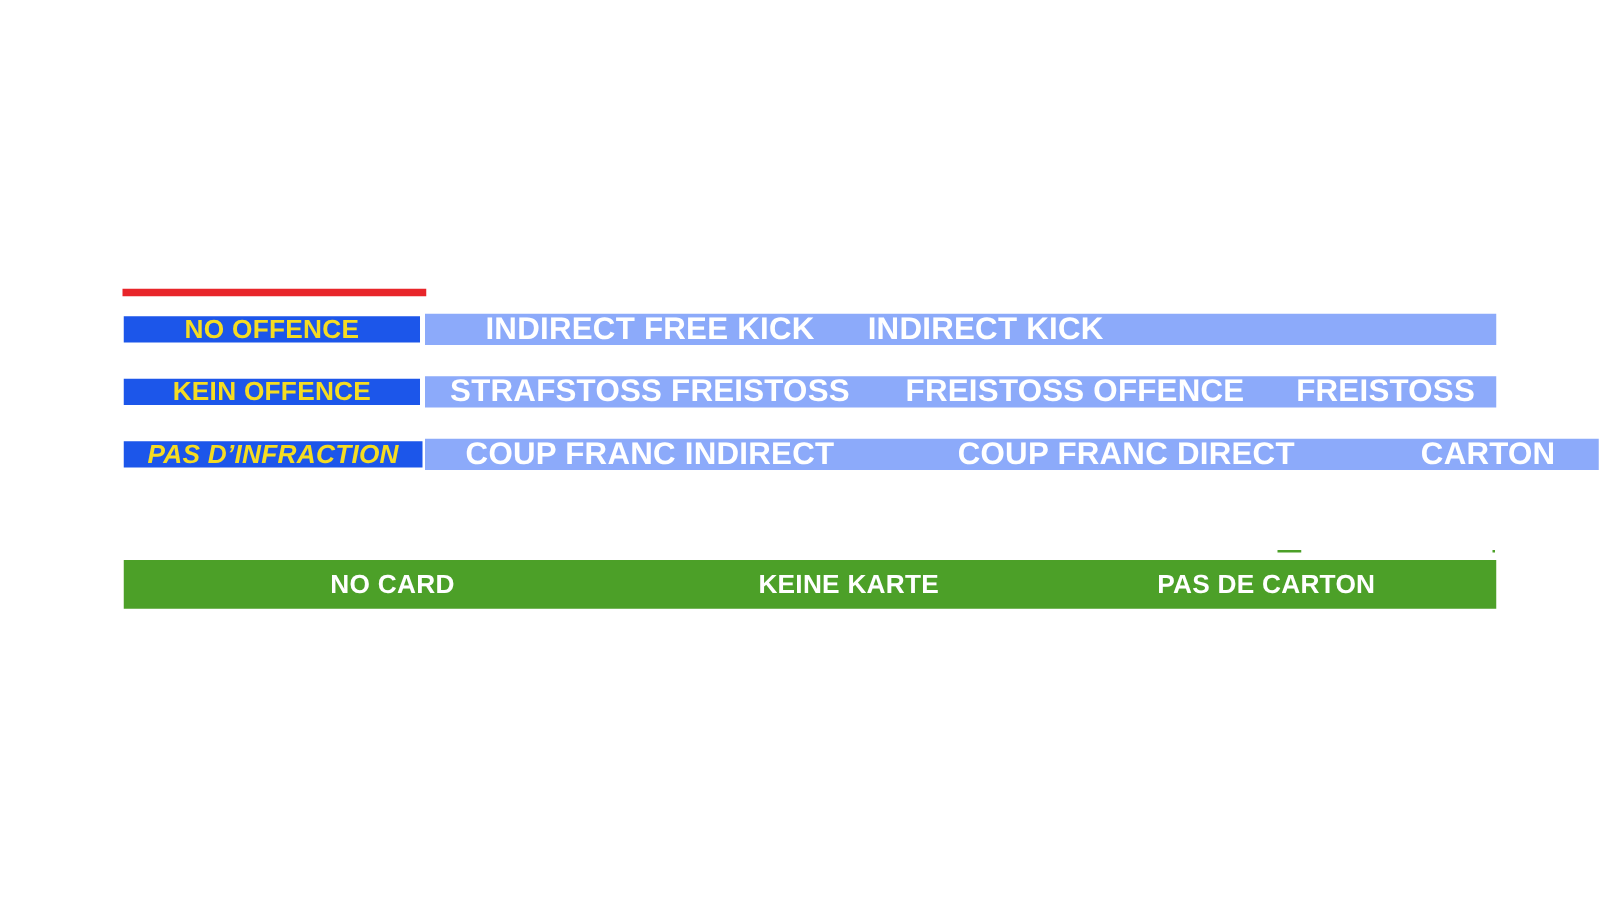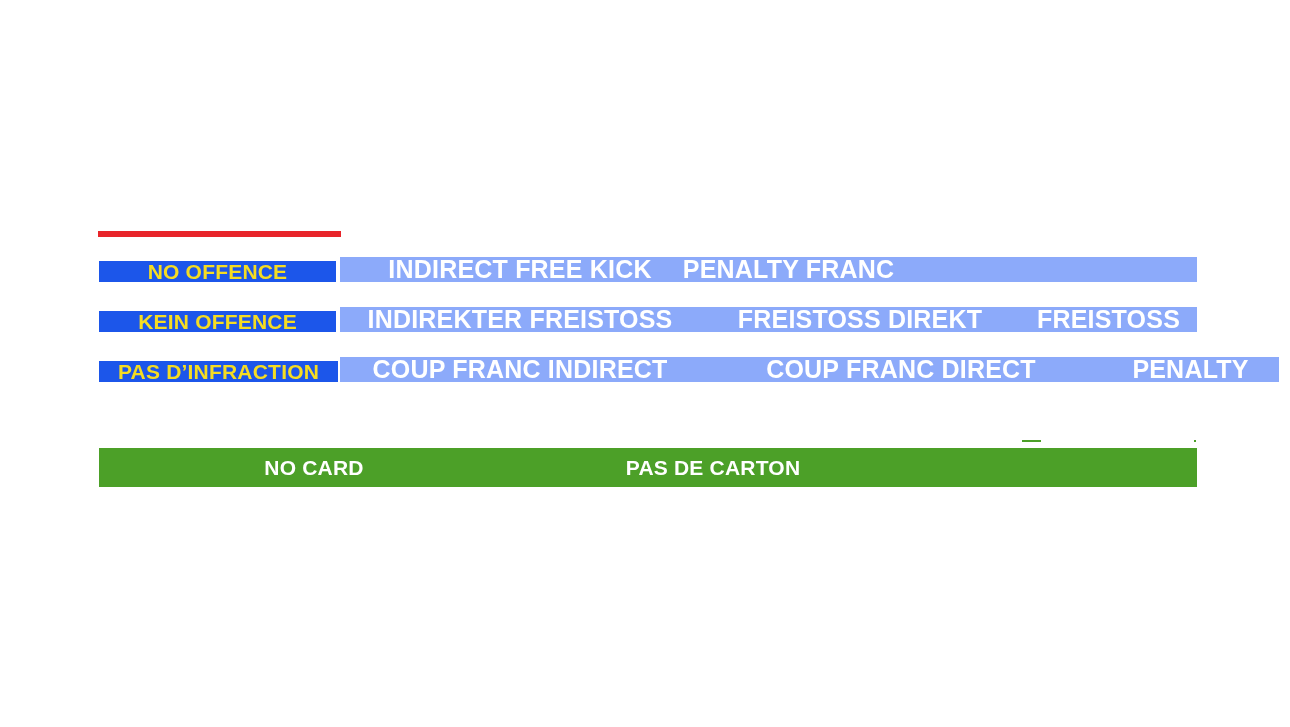--- a/index.html
+++ b/index.html
@@ -38,37 +38,38 @@
     top: 0;
     width: 1290px;
     height: 727px;
   }
   .offence-row {
     position: absolute;
     left: 99px;
     width: 1098px;
     height: 37px;
     display: flex;
-    align-items: flex-end;
+    align-items: center;
   }
   .row-1 { top: 245px; }
   .row-2 { top: 295px; }
   .row-3 { top: 345px; }
 
   .label-box {
     width: 237px;
     background: #1C56EA;
     display: flex;
     align-items: center;
     justify-content: center;
     box-sizing: border-box;
     flex: 0 0 auto;
   }
   .row-3 .label-box {
     width: 239px;
+    font-style: italic;
   }
   .label-box .label-text {
     color: #F5DC22;
     font-size: 21px;
     font-weight: 600;
     letter-spacing: 0.2px;
     line-height: 1;
     white-space: nowrap;
   }
 
@@ -155,49 +156,50 @@
   <div class="accent-rule"></div>
 
   <div class="offence-rows">
 
     <div class="offence-row row-1">
       <div class="label-box">
         <span class="label-text">NO OFFENCE</span>
       </div>
       <div class="options-band">
         <div class="option-cell c1">INDIRECT FREE KICK</div>
-        <div class="option-cell c3">PENALTY FRANC</div>
+        <div class="option-cell c3">INDIRECT KICK</div>
       </div>
     </div>
 
     <div class="offence-row row-2">
       <div class="label-box">
         <span class="label-text">KEIN OFFENCE</span>
       </div>
       <div class="options-band">
-        <div class="option-cell c1">INDIREKTER FREISTOSS</div>
-        <div class="option-cell c2">FREISTOSS DIREKT</div>
+        <div class="option-cell c1">STRAFSTOSS FREISTOSS</div>
+        <div class="option-cell c2">FREISTOSS OFFENCE</div>
         <div class="option-cell c3">FREISTOSS</div>
       </div>
     </div>
 
     <div class="offence-row row-3">
       <div class="label-box">
         <span class="label-text">PAS D’INFRACTION</span>
       </div>
       <div class="options-band">
         <div class="option-cell c1">COUP FRANC INDIRECT</div>
         <div class="option-cell c2">COUP FRANC DIRECT</div>
-        <div class="option-cell c3">PENALTY</div>
+        <div class="option-cell c3">CARTON</div>
       </div>
     </div>
 
   </div>
 
   <div class="mark-dash"></div>
   <div class="mark-dot"></div>
 
   <div class="card-bar">
     <div class="card-cell k1">NO CARD</div>
+    <div class="card-cell k2">KEINE KARTE</div>
     <div class="card-cell k3">PAS DE CARTON</div>
   </div>
 
 </div>
 
 </body></html>

